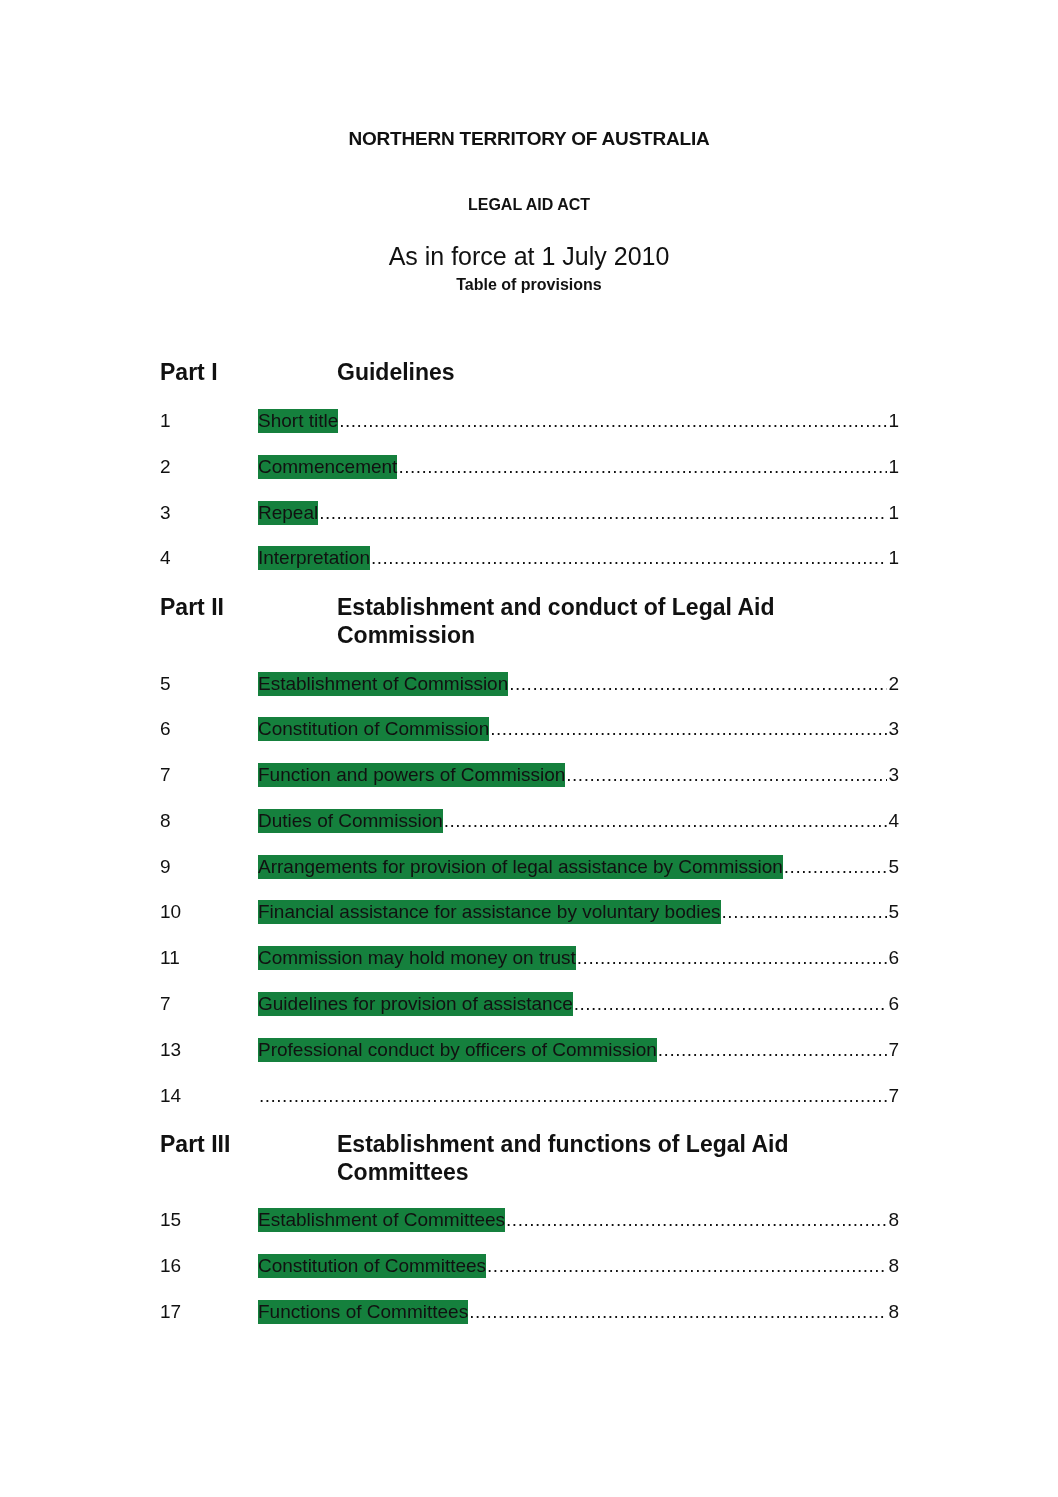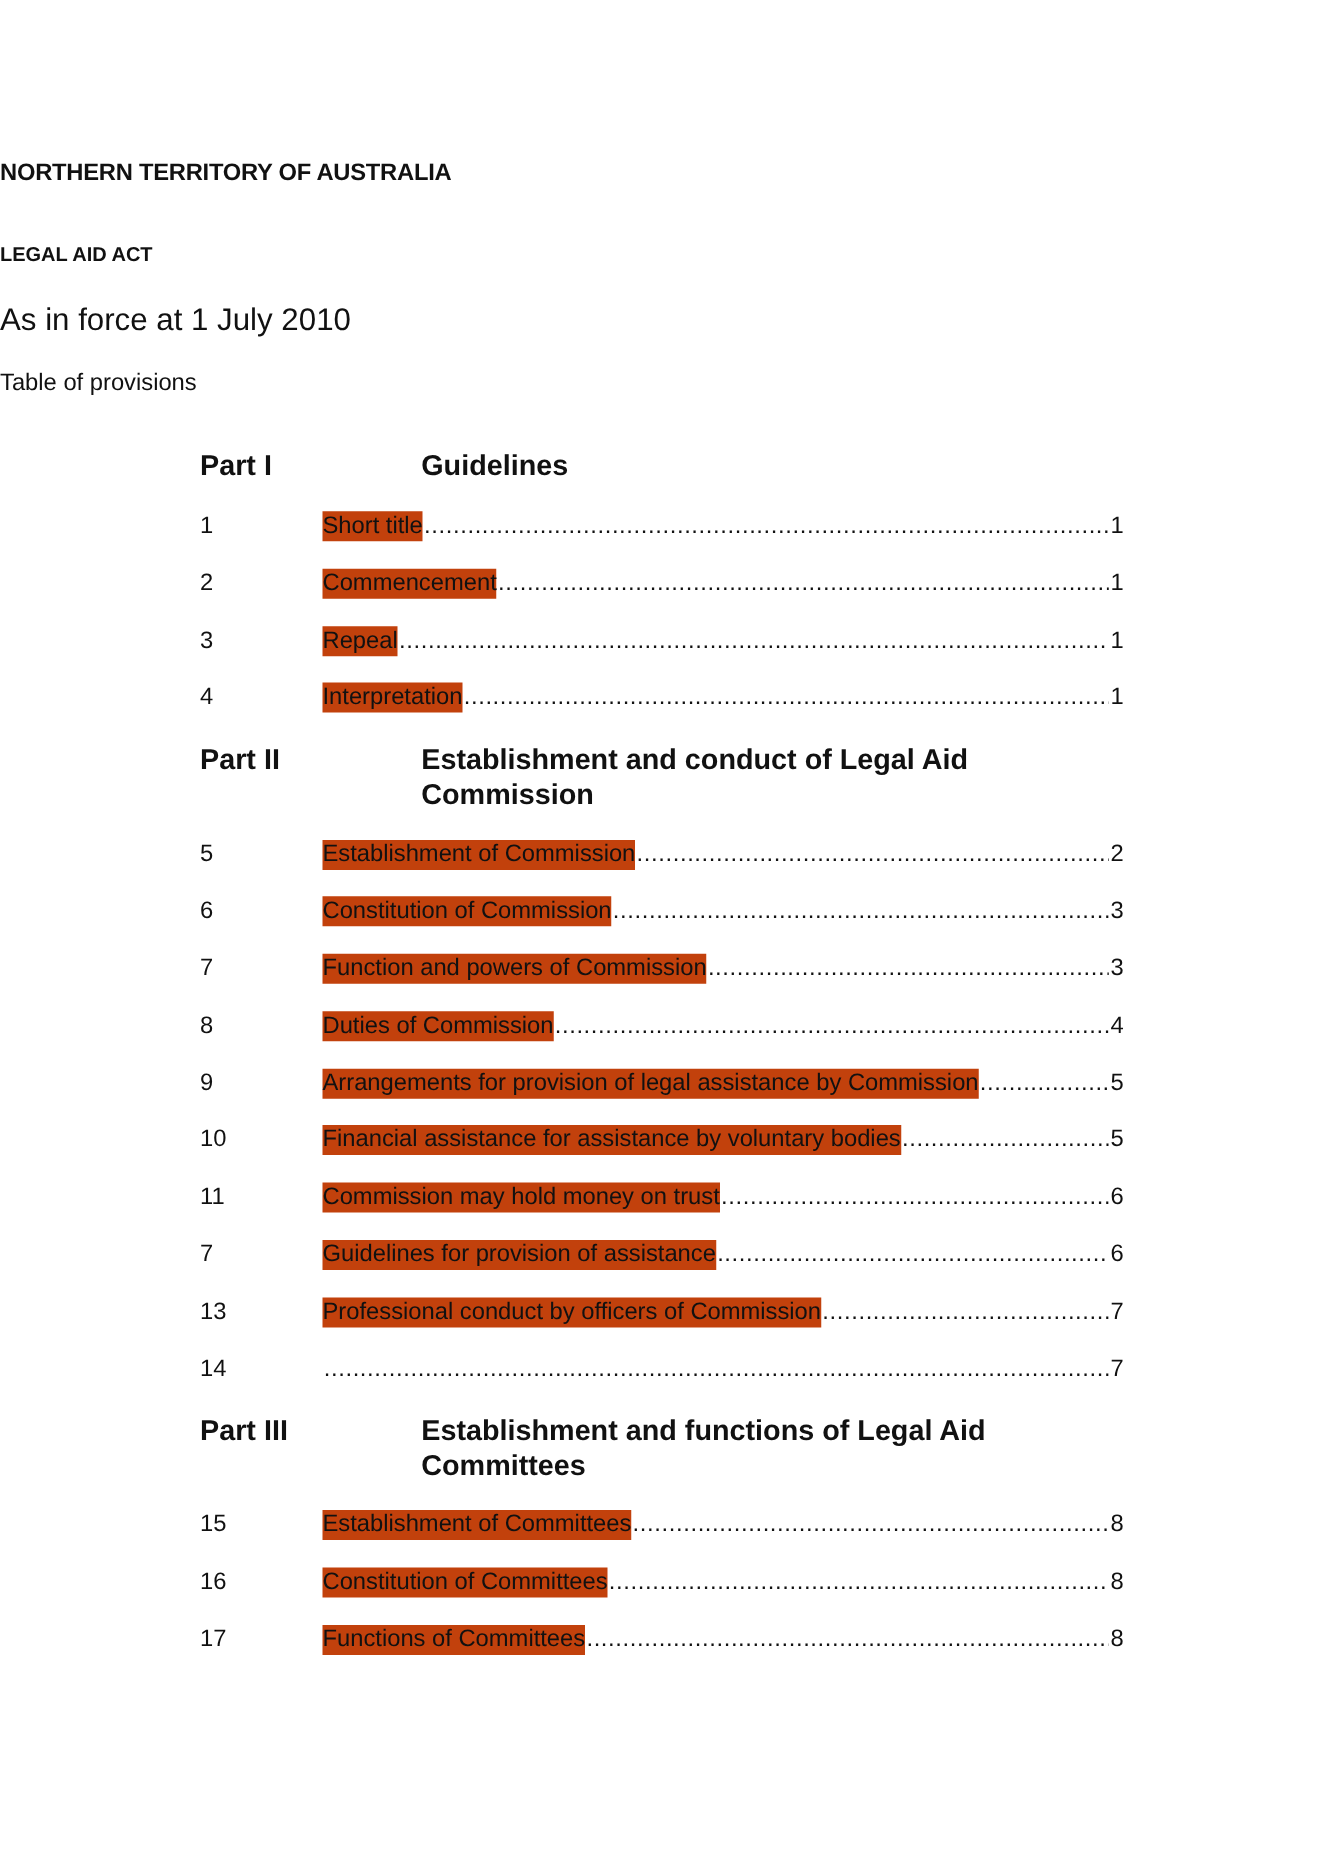--- a/index.html
+++ b/index.html
@@ -1,33 +1,33 @@
 <!DOCTYPE html>
 <html><head>
   <meta charset="utf-8">
   <style>
     html, body { margin: 0; padding: 0; background: #ffffff; }
     body {
       width: 1058px; height: 1497px; position: relative; overflow: hidden;
       font-family: "Liberation Sans", "DejaVu Sans", sans-serif; color: #111;
     }
-    .center { position: absolute; left: 0; width: 1058px; text-align: left; }
+    .center { position: absolute; left: 0; width: 1058px; text-align: center; }
     .jur { top: 128px; font-weight: bold; font-size: 19px; letter-spacing: -0.2px; }
     .act { top: 196px; font-weight: bold; font-size: 16px; }
     .inforce { top: 242px; font-size: 25px; }
-    .toc-title { top: 296px; font-weight: normal; font-size: 19px; }
+    .toc-title { top: 276px; font-weight: bold; font-size: 16px; }
 
     .part { position: absolute; left: 160px; width: 740px; font-weight: bold; font-size: 23px; line-height: 28px; }
     .part .plabel { position: absolute; left: 0; top: 0; }
     .part .ptitle { position: absolute; left: 177px; top: 0; width: 520px; }
 
     .row { position: absolute; left: 160px; width: 739px; height: 24px; font-size: 19px; line-height: 24px; }
     .row .num { position: absolute; left: 0; top: 0; }
     .row .entry { position: absolute; left: 98px; right: 0; top: 0; display: flex; align-items: baseline; }
-    .row .title { white-space: nowrap; background: #c2410c; }
+    .row .title { white-space: nowrap; background: #15803d; }
     .row .dots { flex: 1; overflow: hidden; white-space: nowrap; margin: 0 1px; letter-spacing: 0.5px; }
     .row .dots::after { content: "......................................................................................................................................................................"; }
     .row .page { white-space: nowrap; }
   </style>
 </head>
 <body>
 
 <div class="center jur">NORTHERN TERRITORY OF AUSTRALIA</div>
 <div class="center act">LEGAL AID ACT</div>
 <div class="center inforce">As in force at 1 July 2010</div>

